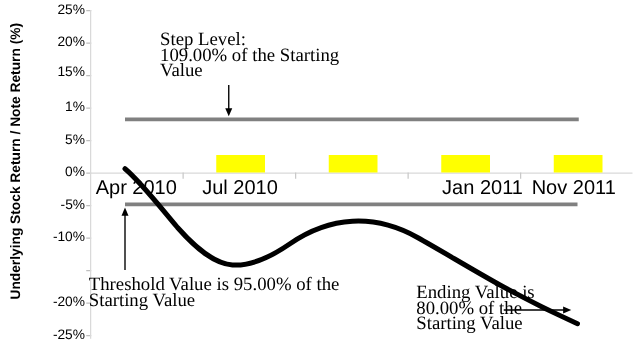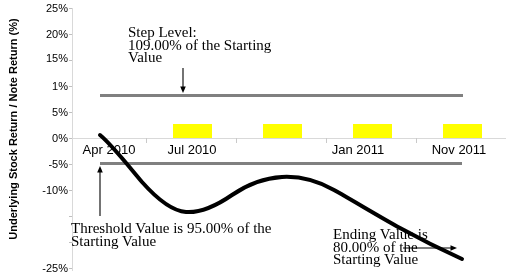--- a/index.html
+++ b/index.html
@@ -57,21 +57,21 @@
   }
   .xtick{
     position:absolute;
     top:138px;
     width:1px;height:5px;
     background:#c9c9c9;
   }
   .xlabel{
     position:absolute;
     top:142px;
-    font-size:13px;
+    font-size:16px;
     color:#000;
     text-align:center;
     width:90px;
   }
   .bar{
     position:absolute;
     background:#FFFF00;
     height:14px;
     top:124px;
   }
@@ -113,20 +113,21 @@
 
   <div class="ytick-wrap">
     <div class="ytick" style="top:3px">25%</div>
     <div class="ytick" style="top:29px">20%</div>
     <div class="ytick" style="top:53px">15%</div>
     <div class="ytick" style="top:81px">1%</div>
     <div class="ytick" style="top:107px">5%</div>
     <div class="ytick" style="top:133px">0%</div>
     <div class="ytick" style="top:159px">-5%</div>
     <div class="ytick" style="top:185px">-10%</div>
+    <div class="ytick" style="top:237px">-20%</div>
     <div class="ytick" style="top:263px">-25%</div>
   </div>
 
   <div class="ytick-mark" style="top:8px"></div>
   <div class="ytick-mark" style="top:34px"></div>
   <div class="ytick-mark" style="top:60px"></div>
   <div class="ytick-mark" style="top:86px"></div>
   <div class="ytick-mark" style="top:112px"></div>
   <div class="ytick-mark" style="top:138px"></div>
   <div class="ytick-mark" style="top:164px"></div>
@@ -138,21 +139,21 @@
   <div class="vaxis"></div>
   <div class="zero-line"></div>
 
   <div class="xtick" style="left:146px"></div>
   <div class="xtick" style="left:236px"></div>
   <div class="xtick" style="left:326px"></div>
   <div class="xtick" style="left:416px"></div>
 
   <div class="xlabel" style="left:64px">Apr 2010</div>
   <div class="xlabel" style="left:147px">Jul 2010</div>
-  <div class="xlabel" style="left:313px">Jan 2011</div>
+  <div class="xlabel" style="left:341px">Jan 2011</div>
   <div class="xlabel" style="left:414px">Nov 2011</div>
 
   <div class="bar" style="left:173px;width:39px"></div>
   <div class="bar" style="left:263px;width:39px"></div>
   <div class="bar" style="left:353px;width:39px"></div>
   <div class="bar" style="left:443px;width:39px"></div>
 
   <div class="step-line"></div>
   <div class="threshold-line"></div>
 

